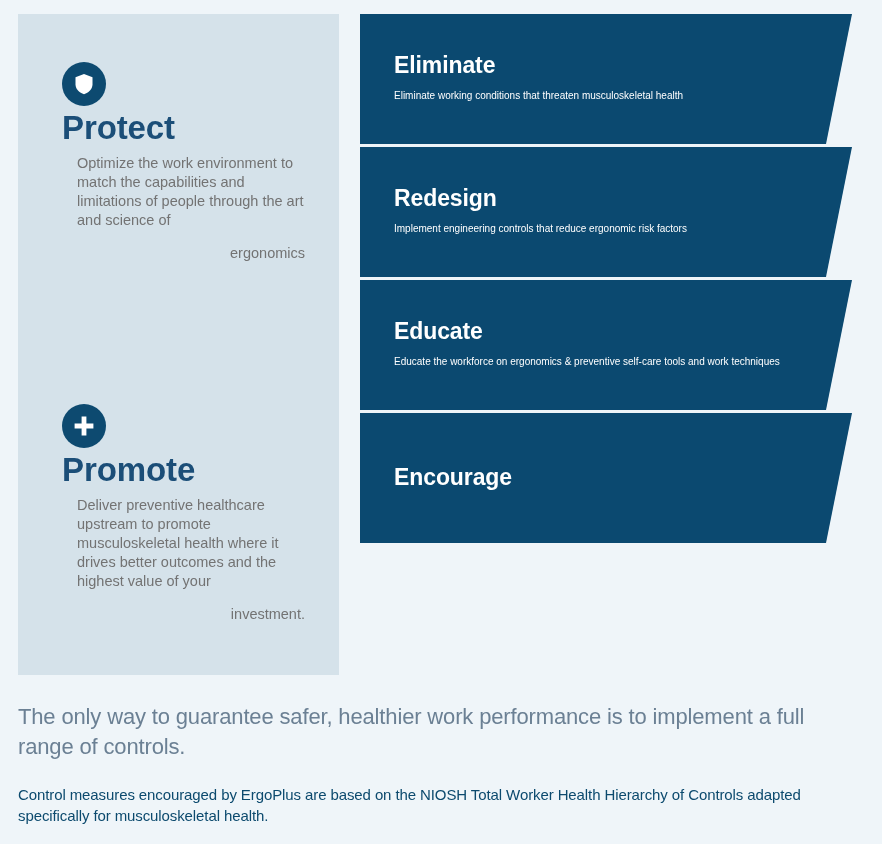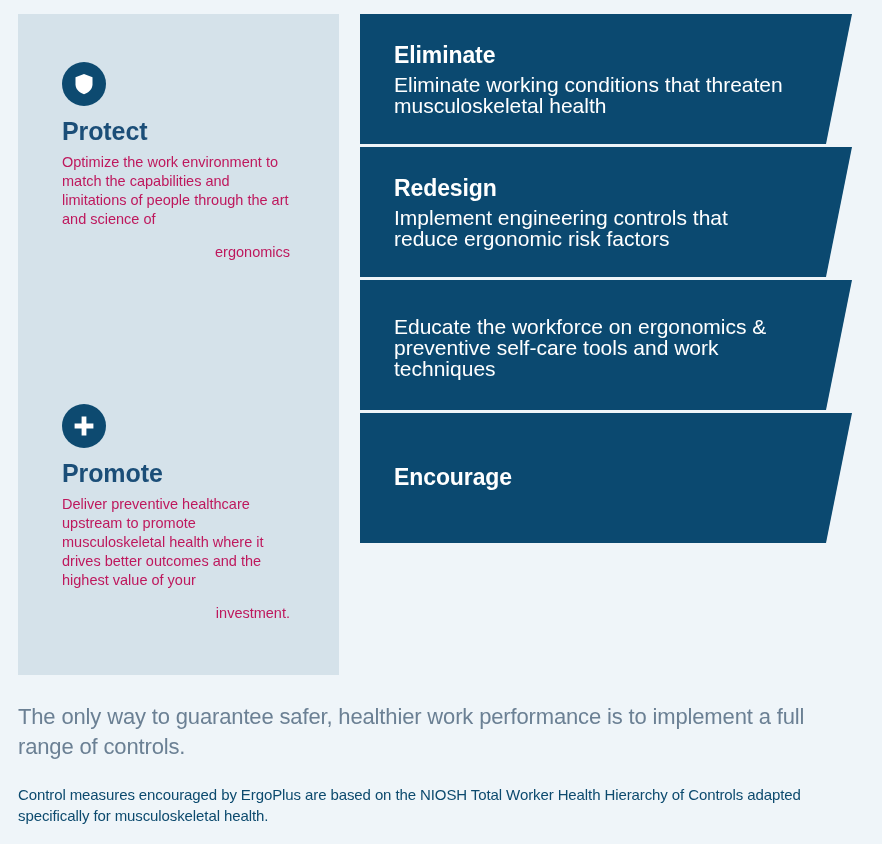--- a/index.html
+++ b/index.html
@@ -43,33 +43,34 @@
     height: 44px;
     border-radius: 50%;
     background: #0d4a70;
     display: flex;
     align-items: center;
     justify-content: center;
   }
   .pillar-icon svg { display: block; }
 
   .pillar-title {
-    margin-top: 11px;
-    font-size: 25px;
+    margin-top: 3px;
+    font-size: 33px;
     font-weight: 700;
     color: #1b4e78;
     letter-spacing: -0.1px;
     line-height: 1.15;
   }
   .pillar-body {
     margin-top: 7px;
     font-size: 14.5px;
     line-height: 19px;
-    color: #be185d;
+    color: #737373;
     width: 228px;
+    margin-left: 15px;
   }
   .pillar-body .tail {
     display: block;
     margin-top: 14px;
     text-align: right;
   }
 
   
   .cards {
     position: absolute;
@@ -95,21 +96,21 @@
 
   .card-title {
     font-size: 23px;
     font-weight: 700;
     color: #ffffff;
     line-height: 1.2;
     letter-spacing: -0.1px;
   }
   .card-desc {
     margin-top: 5px;
-    font-size: 21px;
+    font-size: 10px;
     line-height: 21px;
     color: #ffffff;
     max-width: 400px;
   }
 
   
   .footer {
     position: absolute;
     left: 18px;
     top: 702px;
@@ -172,20 +173,21 @@
       <div class="card-desc">Eliminate working conditions that threaten musculoskeletal health</div>
     </div>
 
 
     <div class="card">
       <div class="card-title">Redesign</div>
       <div class="card-desc">Implement engineering controls that reduce ergonomic risk factors</div>
     </div>
 
     <div class="card">
+      <div class="card-title">Educate</div>
       <div class="card-desc">Educate the workforce on ergonomics &amp; preventive self-care tools and work techniques</div>
     </div>
 
     <div class="card">
       <div class="card-title">Encourage</div>
     </div>
 
   </div>
 
   <div class="footer">

